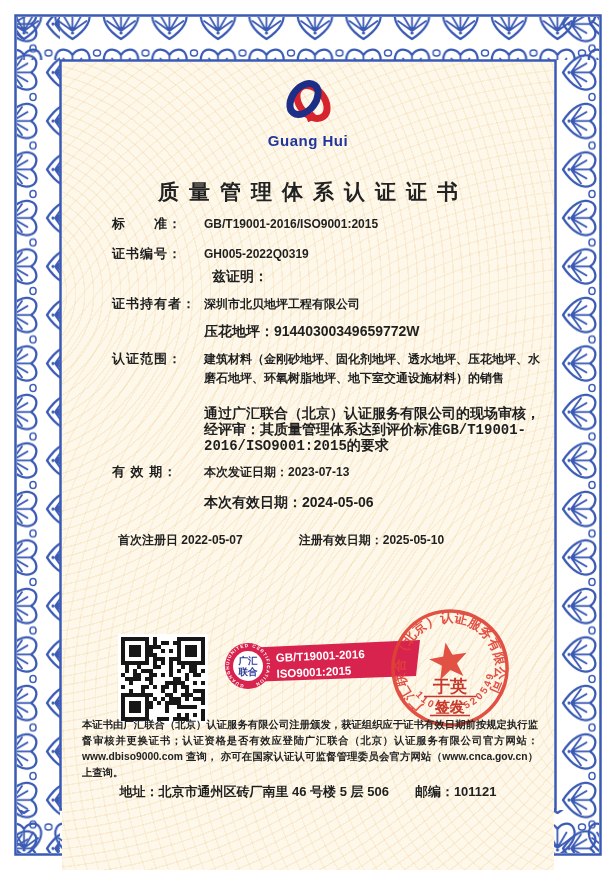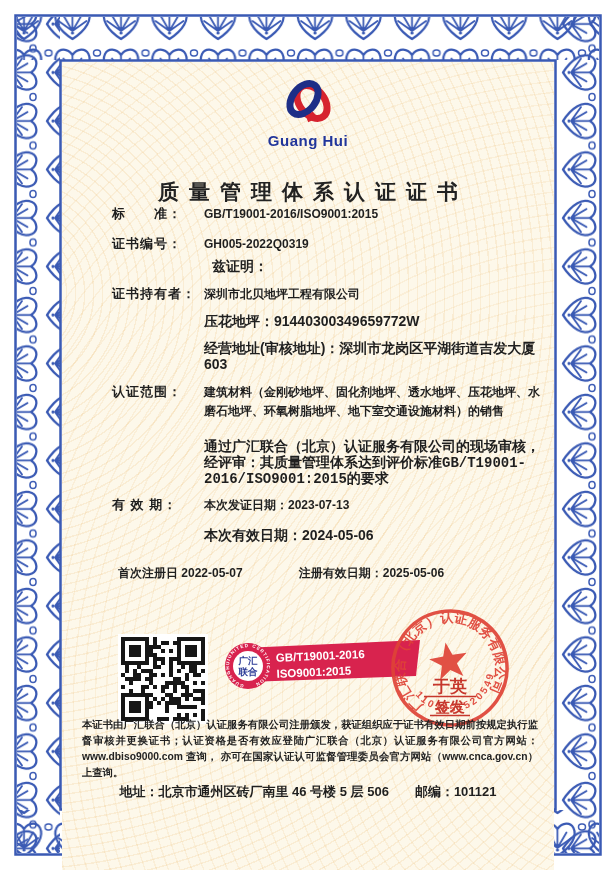--- a/index.html
+++ b/index.html
@@ -14,21 +14,21 @@
       repeating-radial-gradient(circle at -12% 28%, rgba(233,176,92,0.16) 0 1.4px, rgba(0,0,0,0) 1.4px 9px),
       repeating-radial-gradient(circle at 112% 78%, rgba(233,176,92,0.13) 0 1.4px, rgba(0,0,0,0) 1.4px 11px),
       #fdf8ea;
   }
   .logo-block{position:absolute;top:16px;left:0;width:100%;text-align:center;}
   .brand-name{font-size:15px;font-weight:bold;color:#21359b;letter-spacing:.5px;margin-top:2px;}
   .cert-title{
     position:absolute;top:116px;left:0;width:100%;text-align:center;
     font-size:21px;font-weight:bold;color:#222;letter-spacing:10px;text-indent:10px;
   }
-  .fields{position:absolute;top:144px;left:50px;width:430px;font-weight:bold;}
+  .fields{position:absolute;top:154px;left:50px;width:430px;font-weight:bold;}
   .frow{display:flex;line-height:16px;}
   .flabel{width:92px;flex:0 0 92px;font-size:13px;letter-spacing:1px;}
   .fvalue{font-size:12px;}
   .wrapv{line-height:1.62;width:338px;font-family:Liberation Mono, monospace;}
   .ind{margin-left:92px;font-size:14px;line-height:16px;}
   .mt14{margin-top:14px}.mt6{margin-top:6px}.mt12{margin-top:12px}.mt11{margin-top:11px}
   .mt16{margin-top:16px}.mt10{margin-top:10px}.mt22{margin-top:22px}
   .declare{margin-left:100px;}
   .regs{display:flex;font-size:12px;line-height:16px;}
   .regs .r1{margin-left:6px;}
@@ -97,34 +97,33 @@
     <div class="frow mt14">
       <span class="flabel">证书编号：</span>
       <span class="fvalue">GH005-2022Q0319</span>
     </div>
     <div class="ind declare mt6">兹证明：</div>
     <div class="frow mt12">
       <span class="flabel">证书持有者：</span>
       <span class="fvalue">深圳市北贝地坪工程有限公司</span>
     </div>
     <div class="ind mt11">压花地坪：91440300349659772W</div>
-    <div class="ind mt11">经营地址(审核地址)：深圳市龙岗区平湖街道吉发大厦 603</div>
     <div class="frow mt12">
       <span class="flabel">认证范围：</span>
       <span class="fvalue wrapv">建筑材料（金刚砂地坪、固化剂地坪、透水地坪、压花地坪、水磨石地坪、环氧树脂地坪、地下室交通设施材料）的销售</span>
     </div>
     <div class="ind wrapv mt16">通过广汇联合（北京）认证服务有限公司的现场审核，经评审：其质量管理体系达到评价标准GB/T19001-2016/ISO9001:2015的要求</div>
     <div class="frow mt10">
       <span class="flabel">有 效 期：</span>
       <span class="fvalue">本次发证日期：2023-07-13</span>
     </div>
     <div class="ind mt14">本次有效日期：2024-05-06</div>
     <div class="regs mt22">
       <span class="r1">首次注册日 2022-05-07</span>
-      <span class="r2">注册有效日期：2025-05-06</span>
+      <span class="r2">注册有效日期：2025-05-10</span>
     </div>
   </div>
 
   <div class="qr">
     <svg id="qrsvg" width="84" height="84" viewBox="0 0 84 84">
         <g fill="#161616">
           <rect x="0" y="0" width="4" height="4"></rect>
           <rect x="4" y="0" width="4" height="4"></rect>
           <rect x="8" y="0" width="4" height="4"></rect>
           <rect x="12" y="0" width="4" height="4"></rect>

